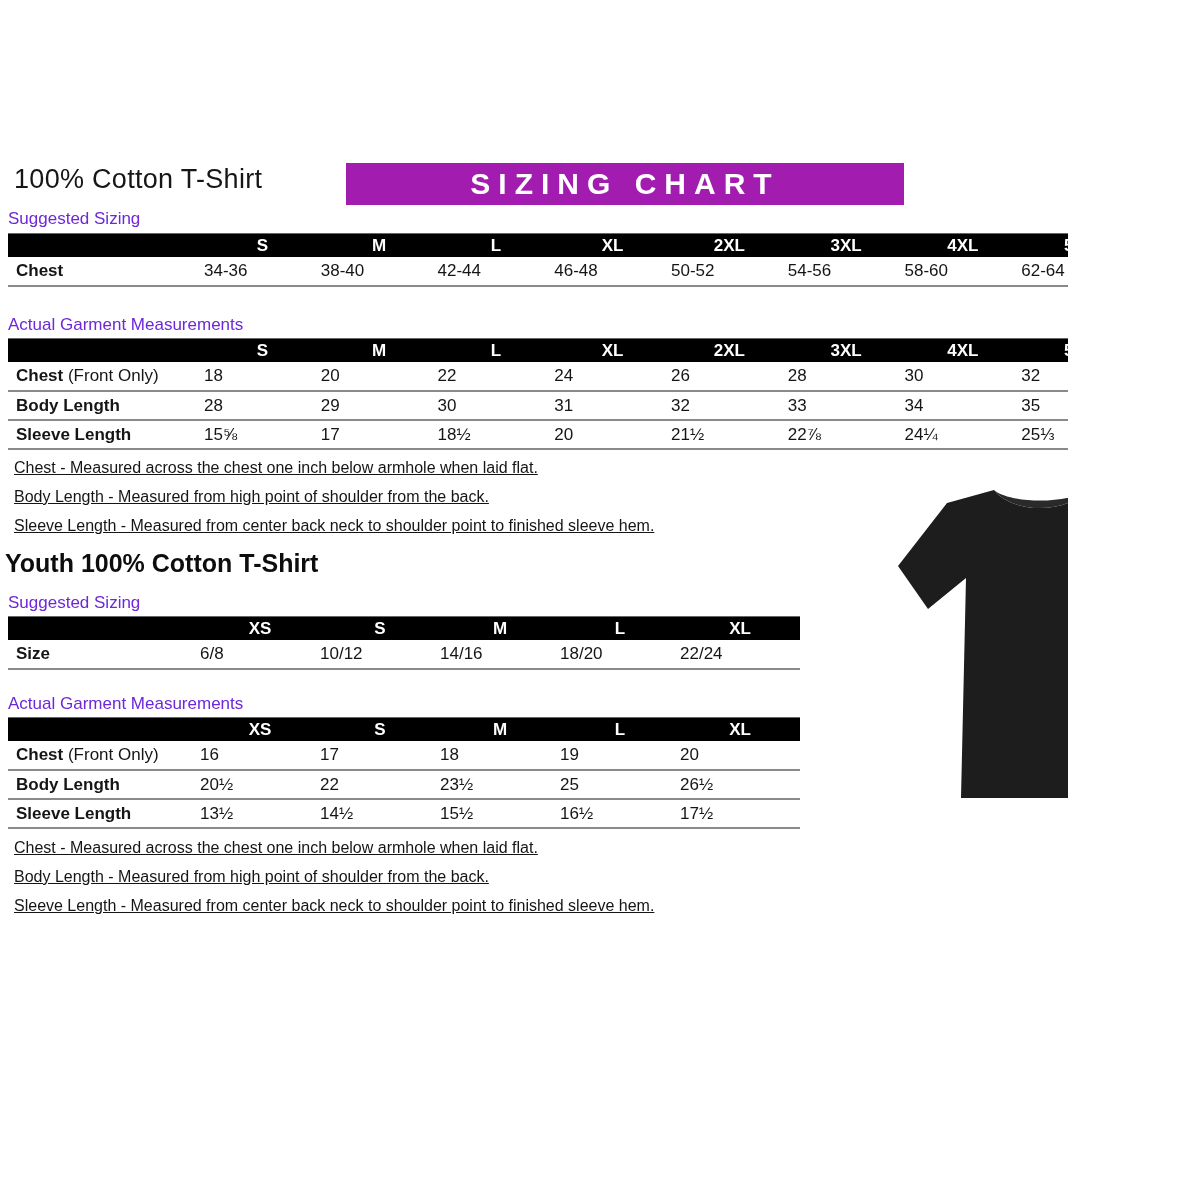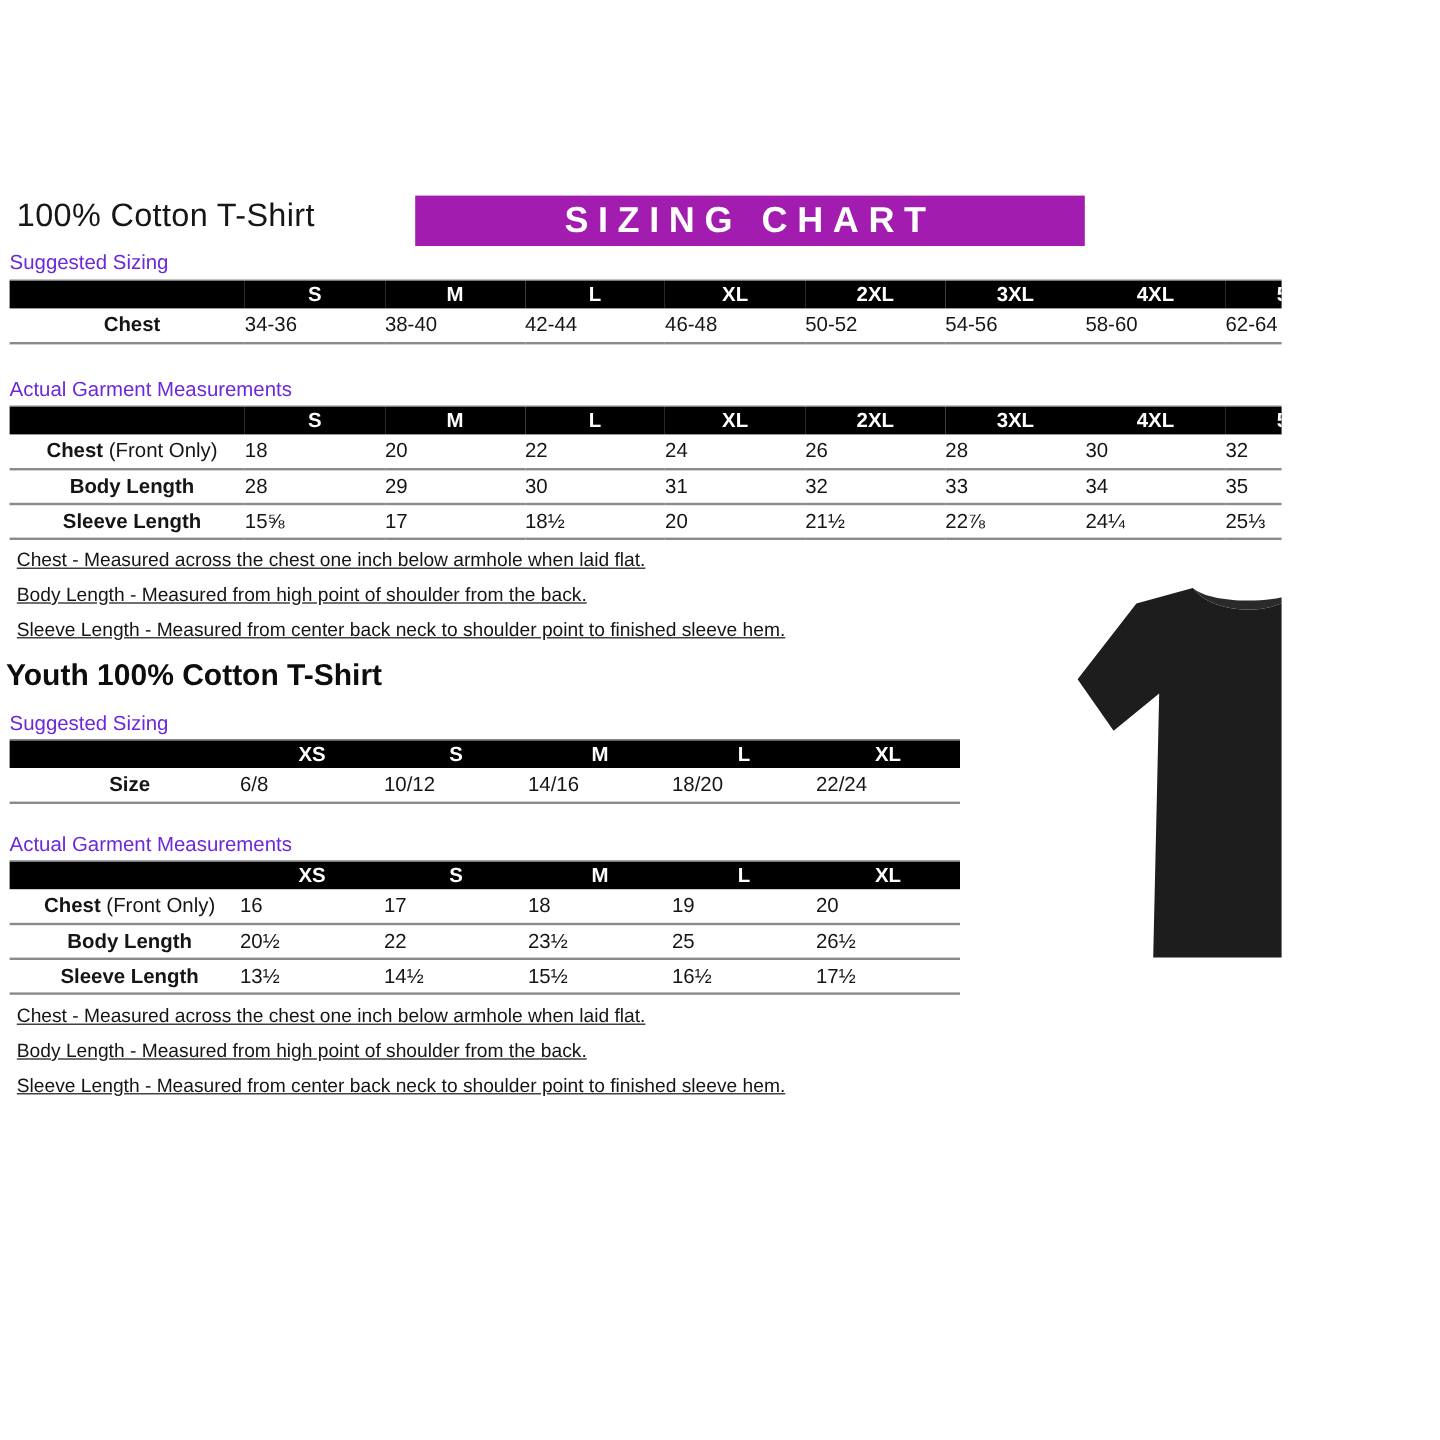--- a/index.html
+++ b/index.html
@@ -42,21 +42,21 @@
   .pos-youth-actual-table    { left: 8px; top: 717px; width: 792px; }
 
   .size-table thead th {
     background: #000000; color: #ffffff; font-weight: 700;
     height: 23px; line-height: 23px; text-align: center; font-size: 17px;
   }
   .size-table tbody td {
     text-align: left; height: 29px;
     border-bottom: 2px solid #8a8a8a; color: #151515;
   }
-  .size-table .label-col { text-align: center; padding-left: 8px; }
+  .size-table .label-col { text-align: left; padding-left: 8px; }
   .adult-table .label-col { width: 196px; }
   .youth-table .label-col { width: 192px; }
   .size-table td.label-col b { font-weight: 700; }
 
   .notes { position: absolute; font-size: 16px; color: #151515; }
   .pos-adult-notes { left: 14px; top: 459px; }
   .pos-youth-notes { left: 14px; top: 839px; }
   .note { margin-bottom: 11px; line-height: 18px; text-decoration: underline; }
 
   .tshirt { position: absolute; left: 890px; top: 476px; width: 300px; height: 340px; }

